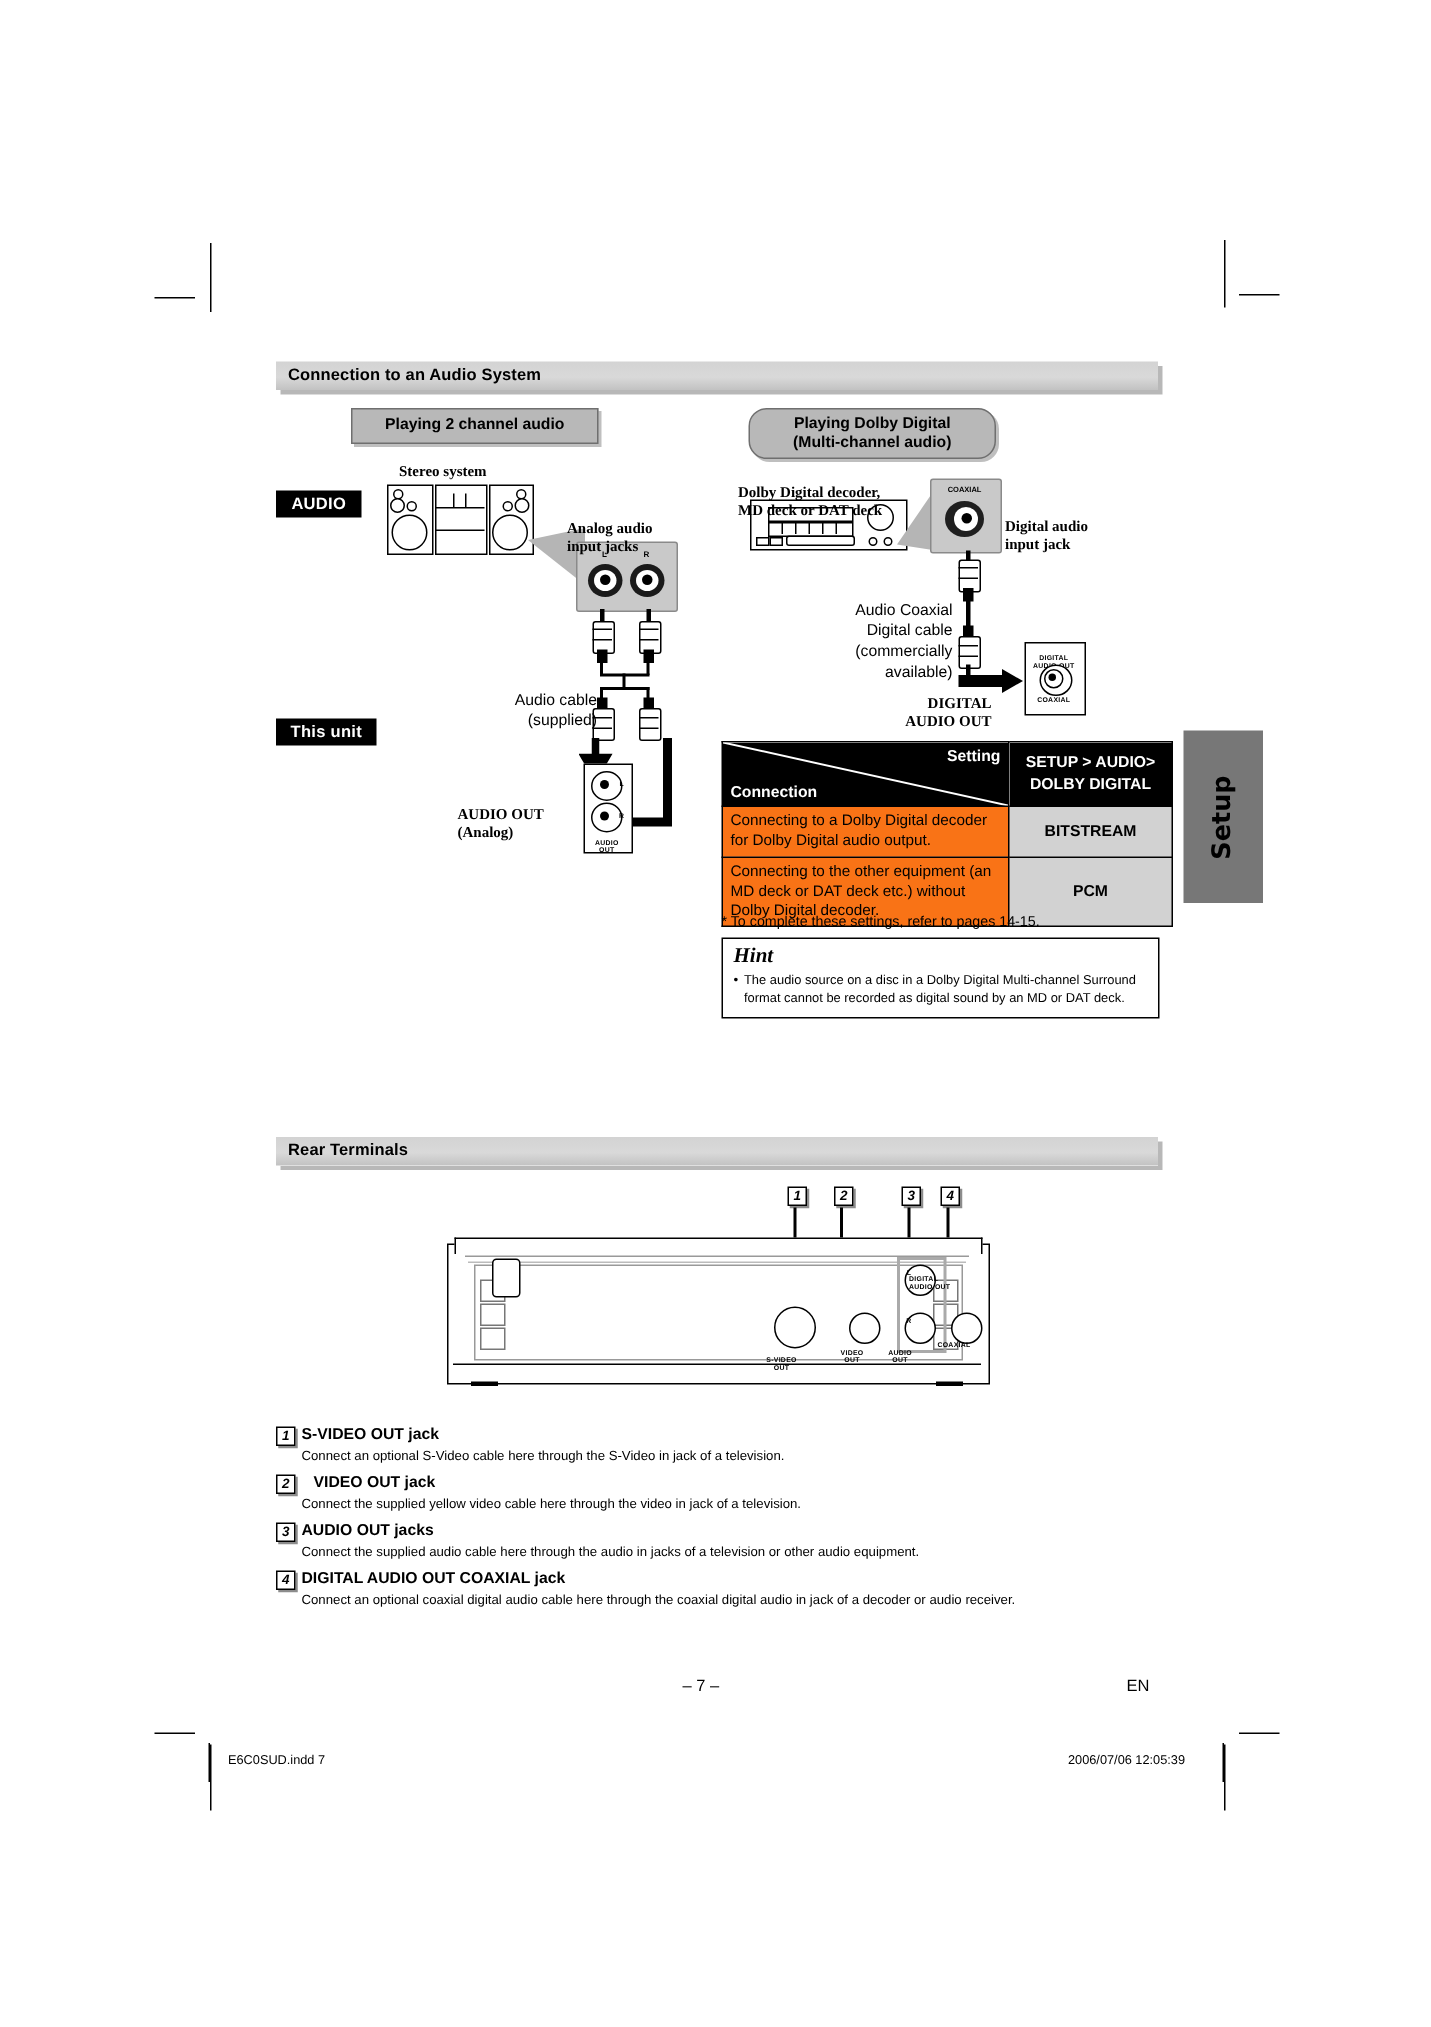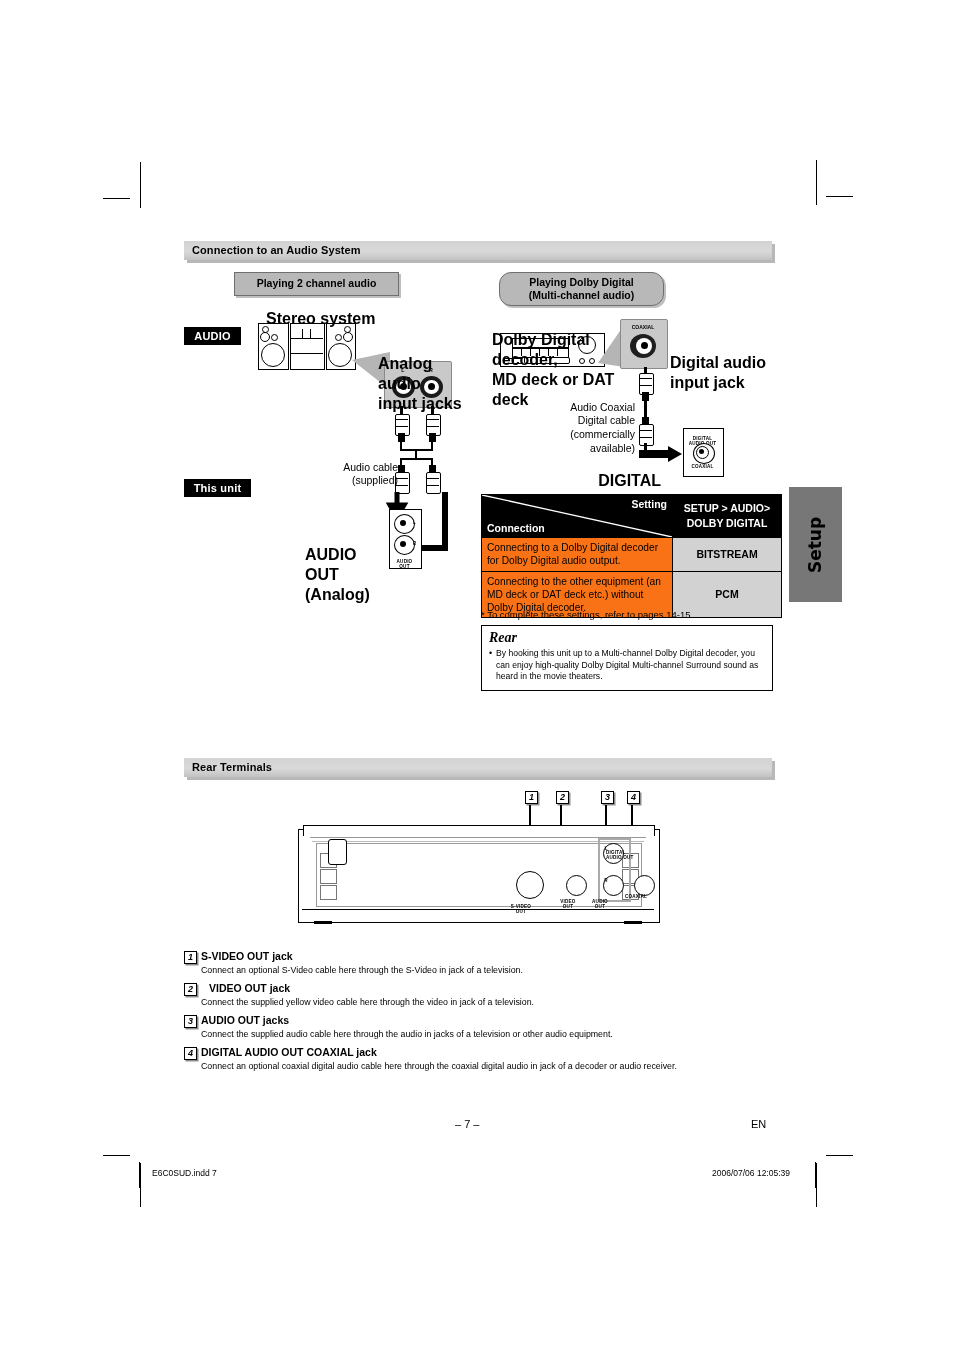--- a/index.html
+++ b/index.html
@@ -20,21 +20,21 @@
   
   .grey-box{position:absolute;background:#b8b8b8;border:1px solid #6f6f6f;
             box-shadow:2px 2px 0 rgba(0,0,0,.25);
             font-size:10.5px;font-weight:bold;text-align:center;
             display:flex;align-items:center;justify-content:center;line-height:1.25;}
 
   
   .blk-tag{position:absolute;background:#000;color:#fff;font-size:11px;font-weight:bold;
            display:flex;align-items:center;justify-content:center;letter-spacing:.2px;}
 
-  .lbl{position:absolute;font-size:16px;font-weight:bold;line-height:1.25;}
+  .lbl{position:absolute;font-size:10px;font-weight:bold;line-height:1.25;font-family:Liberation Serif, serif;}
   .lbl-n{position:absolute;font-size:10.5px;font-weight:normal;line-height:1.3;}
 
   
   .tbl{position:absolute;border-collapse:collapse;font-size:10px;}
   .tbl td{border:1px solid #000;vertical-align:middle;}
   .th-black{background:#000;color:#fff;position:relative;}
   .th-diag{width:190px;height:42px;padding:0;margin-top:17px;}
   .th-right{width:100px;text-align:center;font-weight:bold;font-size:10.5px;padding:3px 4px;line-height:1.45;}
   .td-desc{padding:3px 5px;font-size:10.2px;line-height:1.3;background:#f97316;}
   .td-val{background:#d2d2d2;text-align:center;font-weight:bold;font-size:10.5px;}
@@ -322,23 +322,23 @@
   <tr>
     <td class="td-desc" style="height:36px;">Connecting to the other equipment (an MD deck or DAT deck etc.) without Dolby Digital decoder.</td>
     <td class="td-val">PCM</td>
   </tr>
 </tbody>
   </table>
 
 <div class="lbl-n" style="left:481px;top:609px;width:300px;font-size:9.5px;">* To complete these settings, refer to pages 14-15.</div>
 
 <div class="hint" style="left:481px;top:625px;width:276px;">
-  <h4>Rear</h4>
+  <h4>Hint</h4>
   <ul>
-    <li>By hooking this unit up to a Multi-channel Dolby Digital decoder, you can enjoy high-quality Dolby Digital Multi-channel Surround sound as heard in the movie theaters.</li>
+    <li>The audio source on a disc in a Dolby Digital Multi-channel Surround format cannot be recorded as digital sound by an MD or DAT deck.</li>
   </ul>
 </div>
 
 <div class="side-tab" style="left:789px;top:487px;width:53px;height:115px;">
   <span>Setup</span>
 </div>
 
 <div class="sect-bar" style="left:184px;top:758px;width:588px;">
   <span>Rear Terminals</span>
 </div>

